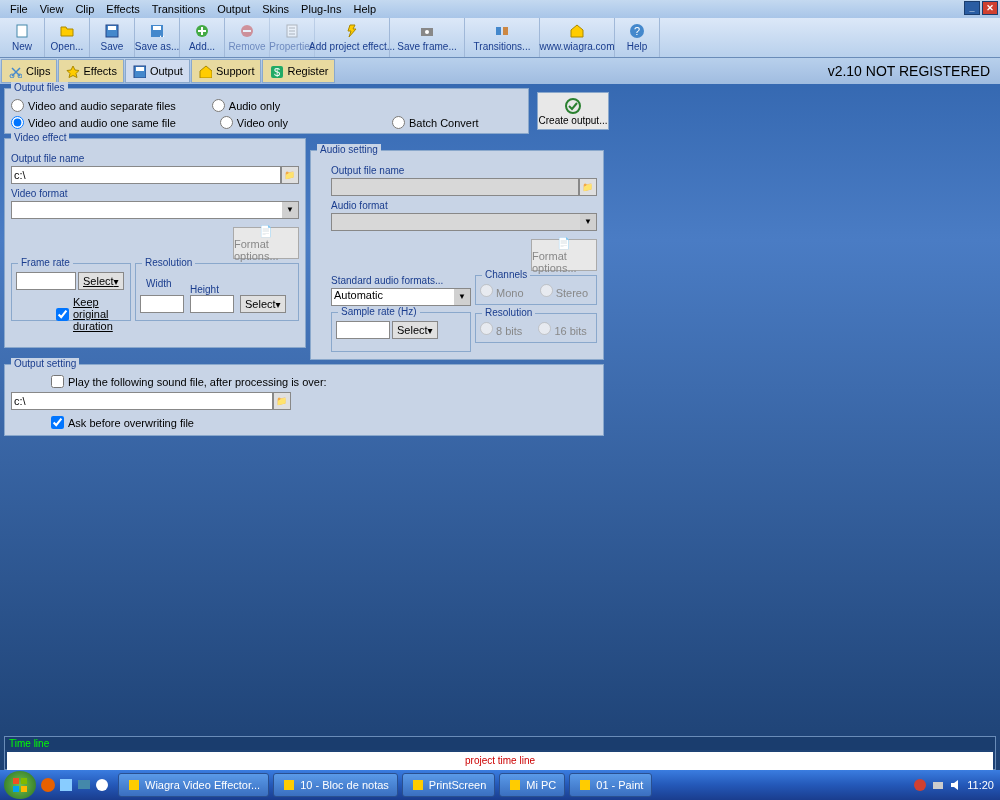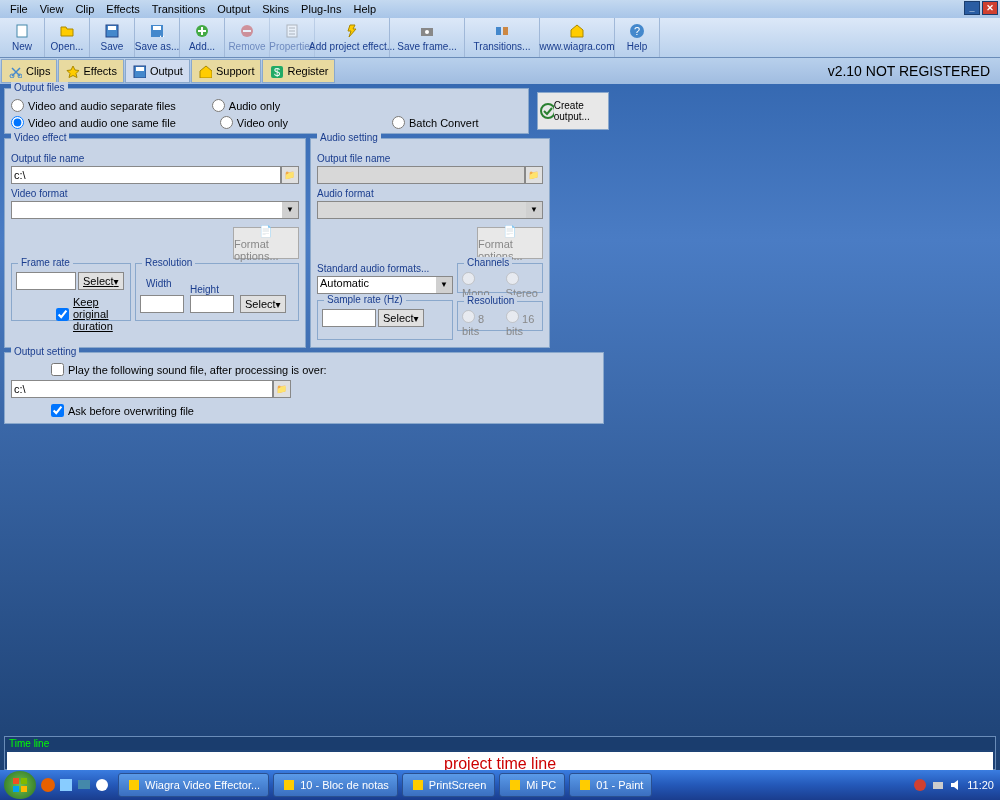--- a/index.html
+++ b/index.html
@@ -20,43 +20,43 @@
 .tab.active { background: #d0dcf0; }
 .tab .ticon { width: 14px; height: 14px; }
 .version-text { position: absolute; right: 10px; color: #000; font-size: 14px; }
 .workarea { padding: 4px; }
 .panel { background: #c8d4e6; border: 1px solid #8aa8cc; margin-bottom: 4px; position: relative; }
 .panel-title { position: absolute; top: -7px; left: 6px; background: #c8d4e6; padding: 0 3px; font-size: 10px; color: #1a3d8e; }
 .row { display: flex; gap: 4px; }
 .output-files { width: 525px; height: 46px; padding: 10px 6px 4px 6px; }
 .radio-row { display: flex; align-items: center; gap: 4px; margin-bottom: 4px; }
 .radio-row label { display: flex; align-items: center; gap: 4px; color: #000; }
-.create-btn-box { width: 72px; height: 38px; margin-left: 4px; margin-top: 4px; border: 1px solid #8aa8cc; background: #e8e8e8; display: flex; flex-direction: row; align-items: center; justify-content: center; cursor: pointer; }
+.create-btn-box { width: 72px; height: 38px; margin-left: 4px; margin-top: 4px; border: 1px solid #8aa8cc; background: #e8e8e8; display: flex; flex-direction: column; align-items: center; justify-content: center; cursor: pointer; }
 .video-settings { width: 302px; height: 210px; padding: 10px 6px 4px 6px; }
-.audio-settings { width: 240px; height: 210px; padding: 10px 6px 4px 6px; }
+.audio-settings { width: 294px; height: 210px; padding: 10px 6px 4px 20px; margin-top: 12px; }
 .field-label { color: #1a3d8e; font-size: 10px; margin-bottom: 2px; margin-top: 4px; }
 .text-input { width: 100%; height: 18px; background: #fff; border: 1px solid #888; padding: 0 2px; }
 .input-with-btn { display: flex; }
 .input-with-btn input { flex: 1; }
 .browse-btn { width: 18px; height: 18px; background: #e0e0e0; border: 1px solid #888; cursor: pointer; font-size: 9px; }
 .combo { width: 100%; height: 18px; background: #fff; border: 1px solid #888; display: flex; }
 .combo span { flex: 1; padding: 0 2px; }
 .combo .arrow { width: 16px; background: #d0d0d0; text-align: center; font-size: 8px; line-height: 16px; cursor: pointer; }
 .fmt-opt-btn { width: 66px; height: 32px; background: #e8e8e8; border: 1px solid #aaa; margin-top: 8px; margin-left: auto; display: flex; flex-direction: column; align-items: center; justify-content: center; font-size: 9px; color: #888; }
 .sub-panel { border: 1px solid #8aa8cc; padding: 8px 4px 4px 4px; position: relative; margin-top: 4px; }
 .sub-panel-title { position: absolute; top: -7px; left: 6px; background: #c8d4e6; padding: 0 3px; font-size: 10px; color: #1a3d8e; }
 .select-btn { height: 18px; padding: 0 4px; background: #e0e0e0; border: 1px solid #888; cursor: pointer; font-size: 10px; display: inline-flex; align-items: center; }
 .small-input { width: 44px; height: 18px; background: #fff; border: 1px solid #888; }
 .chk-row { display: flex; align-items: center; gap: 4px; margin-top: 6px; padding-left: 40px; }
 .output-setting { width: 600px; padding: 10px 6px 6px 6px; }
 .disabled-radio { color: #888; }
 .timeline { position: absolute; bottom: 30px; left: 4px; right: 4px; height: 34px; border: 1px solid #6a8cb8; }
 .timeline-title { color: #0f0; font-size: 10px; background: #1a3d6e; padding: 1px 4px; }
 .timeline-bar { height: 20px; background: #fff; margin: 2px; position: relative; }
-.timeline-bar .txt { position: absolute; left: 50%; top: 3px; transform: translateX(-50%); color: #c00; font-size: 16px; }
+.timeline-bar .txt { position: absolute; left: 50%; top: 3px; transform: translateX(-50%); color: #c00; font-size: 10px; }
 .taskbar { position: absolute; bottom: 0; left: 0; right: 0; height: 30px; background: linear-gradient(to bottom, #3a7de0, #2458b8, #1a3d8e); display: flex; align-items: center; }
 .start-orb { width: 32px; height: 28px; margin: 0 4px; border-radius: 50%; background: radial-gradient(circle, #6fc050, #2a7020); cursor: pointer; display:flex; align-items:center; justify-content:center; }
 .ql { display: flex; gap: 2px; margin-right: 6px; }
 .ql-icon { width: 16px; height: 16px; cursor: pointer; }
 .task-btn { height: 24px; padding: 0 8px; margin: 0 2px; background: linear-gradient(to bottom, #5a9ae8, #3a6fc0); border: 1px solid #2a5090; border-radius: 3px; color: #fff; display: flex; align-items: center; gap: 4px; cursor: pointer; font-size: 10px; }
 .task-btn.active { background: linear-gradient(to bottom, #2a5090, #3a6fc0); }
 .tray { margin-left: auto; display: flex; align-items: center; gap: 4px; padding: 0 6px; color: #fff; }
 .tray-icon { width: 14px; height: 14px; }
 svg { display: block; }
 </style>

